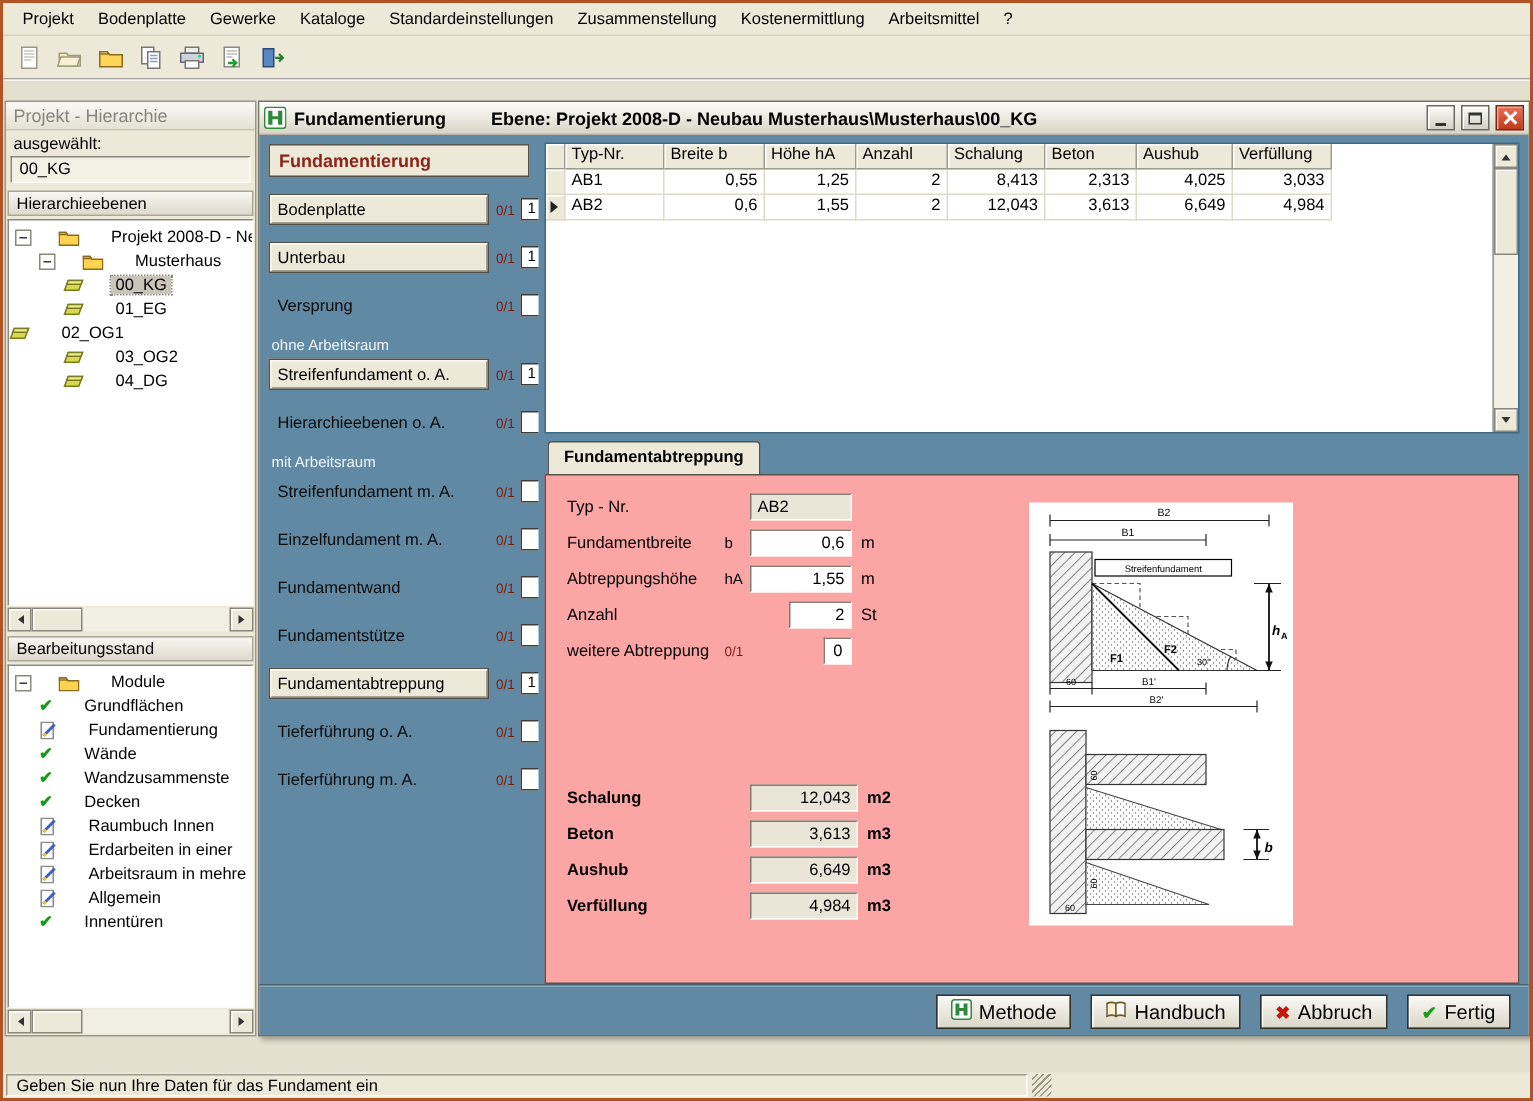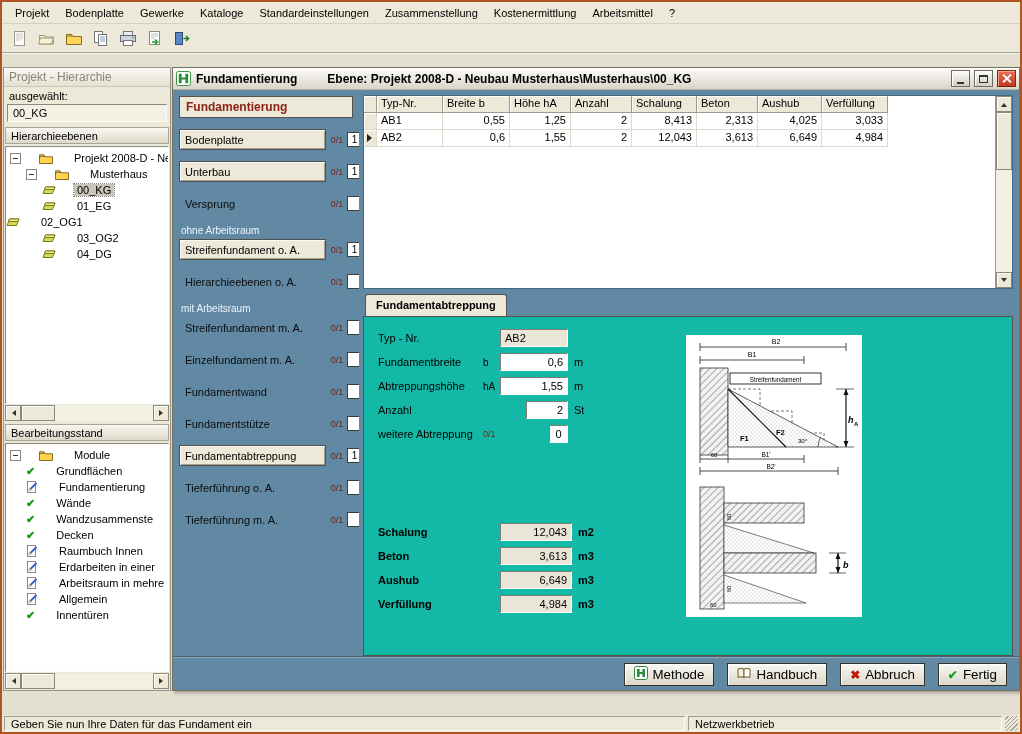--- a/index.html
+++ b/index.html
@@ -86,21 +86,21 @@
   .row-arrow{width:0;height:0;border:4px solid transparent;border-left:5px solid #222;margin-left:2px;}
   .ar{text-align:right;}
   .al{text-align:left;}
   .vscroll{width:17px;flex:none;background:#f2f0e3;display:flex;flex-direction:column;border-left:1px solid #9d9a8e;}
   .vscroll .sbtn{width:100%;height:16px;}
   .vthumb{height:58px;width:100%;background:#ece9d8;border:1px solid #8a887c;box-shadow:inset 1px 1px 0 #fff;flex:none;}
   .vtrack{flex:1;}
 
   .tab-row{height:22px;flex:none;display:flex;margin-top:5px;}
   .tab{margin-left:2px;background:#ece9d8;border:1px solid #55534a;border-bottom:none;font-weight:bold;padding:4px 10px 0;border-radius:3px 3px 0 0;}
-  .form-panel{flex:1;background:#14b8a6;border:1px solid #55534a;position:relative;overflow:hidden;}
+  .form-panel{flex:1;background:#fca5a5;border:1px solid #55534a;position:relative;overflow:hidden;}
   .form-left{position:absolute;left:14px;top:12px;}
   .frow{display:flex;align-items:center;height:18px;margin-bottom:6px;}
   .flabel{width:105px;flex:none;}
   .fsub{width:17px;flex:none;font-size:10px;}
   .fsub.ratio{font-size:9px;color:#7a1d10;}
   .fslot{width:68px;flex:none;display:flex;justify-content:flex-end;}
   .fslot.r{width:72px;}
   .fbox{height:18px;border:1px solid;border-color:#7f7d71 #fdfcf8 #fdfcf8 #7f7d71;background:#fff;padding:2px 4px;text-align:right;overflow:hidden;}
   .fbox.display{background:#e9e6d7;text-align:left;width:68px;}
   .fbox.input{width:68px;}
@@ -707,16 +707,15 @@
           <button class="fbtn">
             <span class="fbtn-ic"><span class="fc">✔</span></span>
             <span class="fbtn-lb">Fertig</span>
           </button>
         </div>
     </div>
   </div>
 
   <div class="statusbar">
     <div class="sb-field left">Geben Sie nun Ihre Daten für das Fundament ein</div>
-    <div class="sb-field right">Netzwerkbetrieb</div>
     <div class="grip"></div>
   </div>
 </div>
 
 </body></html>

